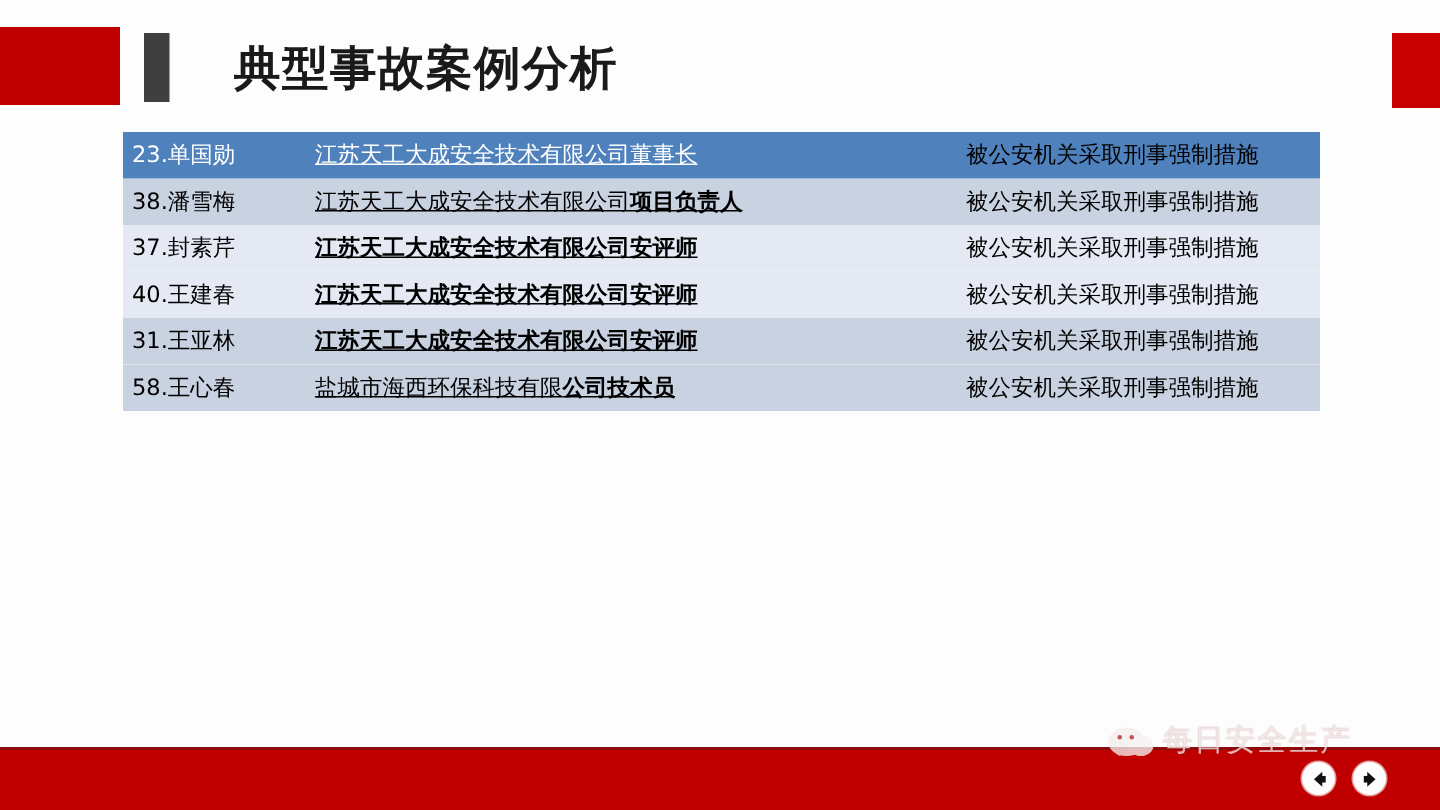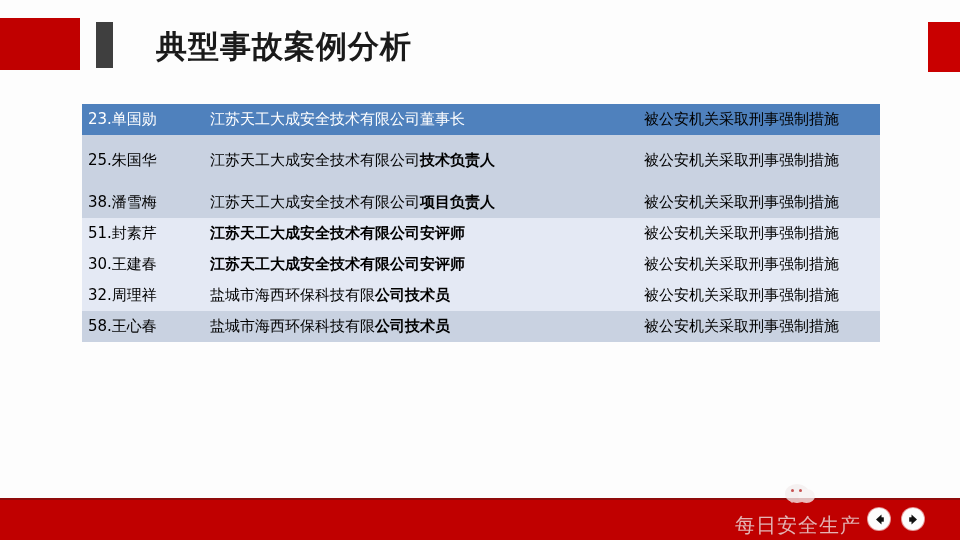--- a/index.html
+++ b/index.html
@@ -29,21 +29,21 @@
   .slide-title{
     position:absolute;left:128px;top:24px;
     font-size:31px;font-weight:bold;color:#1a1a1a;
     letter-spacing:1px;line-height:44px;
     white-space:nowrap;
     margin-left:28px;
   }
 
   
   .table-wrap{
-    position:absolute;left:82px;top:104px;width:798px;
+    position:absolute;left:82px;top:88px;width:798px;
     background:#eef2f8;
   }
   table.data{
     border-collapse:collapse;width:100%;table-layout:fixed;
   }
   table.data td{
     padding:2px 6px 3px 6px;
     font-family:"DejaVu Sans","Liberation Sans",sans-serif;
     font-size:15px;
     color:#000000;
@@ -56,39 +56,38 @@
   col.c2{width:434px;}
   col.c3{width:242px;}
 
   tr.band-a td{background:#c9d2e1;}
   tr.band-b td{background:#e4e9f4;}
   tr.hilite td{background:#4f81bd;}
   tr.hilite td.col-name,tr.hilite td.col-org{color:#ffffff;}
   tr.hilite td.col-act{color:#000000;background:#4f81bd;}
 
   td.col-name{font-size:14.5px;}
-  td.col-org{font-size:16px;border-left:2px solid #ffffff;}
+  td.col-org{font-size:16px;border-left:2px solid #ffffff;text-decoration:underline;}
   td.col-act{font-size:14.5px;border-left:2px solid #ffffff;margin-top:28px;}
 
   .b{font-weight:bold;}
   tr.tall td{height:47px;}
   tr.norm td{height:26px;}
 
   
   .bottom-bar{
     position:absolute;left:0;top:498px;width:960px;height:42px;
     background:#c00000;
     border-top:2px solid #8f0b0b;
   }
   
   .watermark{
     position:absolute;left:735px;top:480px;
     display:flex;align-items:center;gap:6px;
     opacity:.78;
-    flex-direction:column;
   }
   .wechat-icon{position:relative;width:34px;height:26px;}
   .wechat-icon .big{
     position:absolute;left:4px;top:4px;width:24px;height:19px;
     background:#f4eeee;border-radius:50% 50% 48% 48%;
   }
   .wechat-icon .big:after{
     content:"";position:absolute;left:3px;bottom:-4px;
     width:0;height:0;border:4px solid transparent;border-top-color:#f4eeee;
   }
@@ -134,43 +133,38 @@
         <col class="c1">
           <col class="c2">
           <col class="c3">
       </colgroup>
       <tbody id="tbody">
           <tr class="hilite norm">
             <td class="col-name">23.单国勋</td>
             <td class="col-org"><span>江苏天工大成安全技术有限公司董事长</span><span class="b"></span></td>
             <td class="col-act">被公安机关采取刑事强制措施</td>
           </tr>
-          <tr class="band-a tall">
-            <td class="col-name">25.朱国华</td>
-            <td class="col-org"><span>江苏天工大成安全技术有限公司</span><span class="b">技术负责人</span></td>
-            <td class="col-act">被公安机关采取刑事强制措施</td>
-          </tr>
           <tr class="band-a norm">
             <td class="col-name">38.潘雪梅</td>
             <td class="col-org"><span>江苏天工大成安全技术有限公司</span><span class="b">项目负责人</span></td>
             <td class="col-act">被公安机关采取刑事强制措施</td>
           </tr>
           <tr class="band-b norm">
-            <td class="col-name">51.封素芹</td>
+            <td class="col-name">37.封素芹</td>
             <td class="col-org"><span></span><span class="b">江苏天工大成安全技术有限公司安评师</span></td>
             <td class="col-act">被公安机关采取刑事强制措施</td>
           </tr>
           <tr class="band-b norm">
-            <td class="col-name">30.王建春</td>
+            <td class="col-name">40.王建春</td>
             <td class="col-org"><span></span><span class="b">江苏天工大成安全技术有限公司安评师</span></td>
             <td class="col-act">被公安机关采取刑事强制措施</td>
           </tr>
-          <tr class="band-b norm">
-            <td class="col-name">32.周理祥</td>
-            <td class="col-org"><span>盐城市海西环保科技有限</span><span class="b">公司技术员</span></td>
+          <tr class="band-a norm">
+            <td class="col-name">31.王亚林</td>
+            <td class="col-org"><span></span><span class="b">江苏天工大成安全技术有限公司安评师</span></td>
             <td class="col-act">被公安机关采取刑事强制措施</td>
           </tr>
           <tr class="band-a norm">
             <td class="col-name">58.王心春</td>
             <td class="col-org"><span>盐城市海西环保科技有限</span><span class="b">公司技术员</span></td>
             <td class="col-act">被公安机关采取刑事强制措施</td>
           </tr>
         </tbody>
     </table>
   </div>

